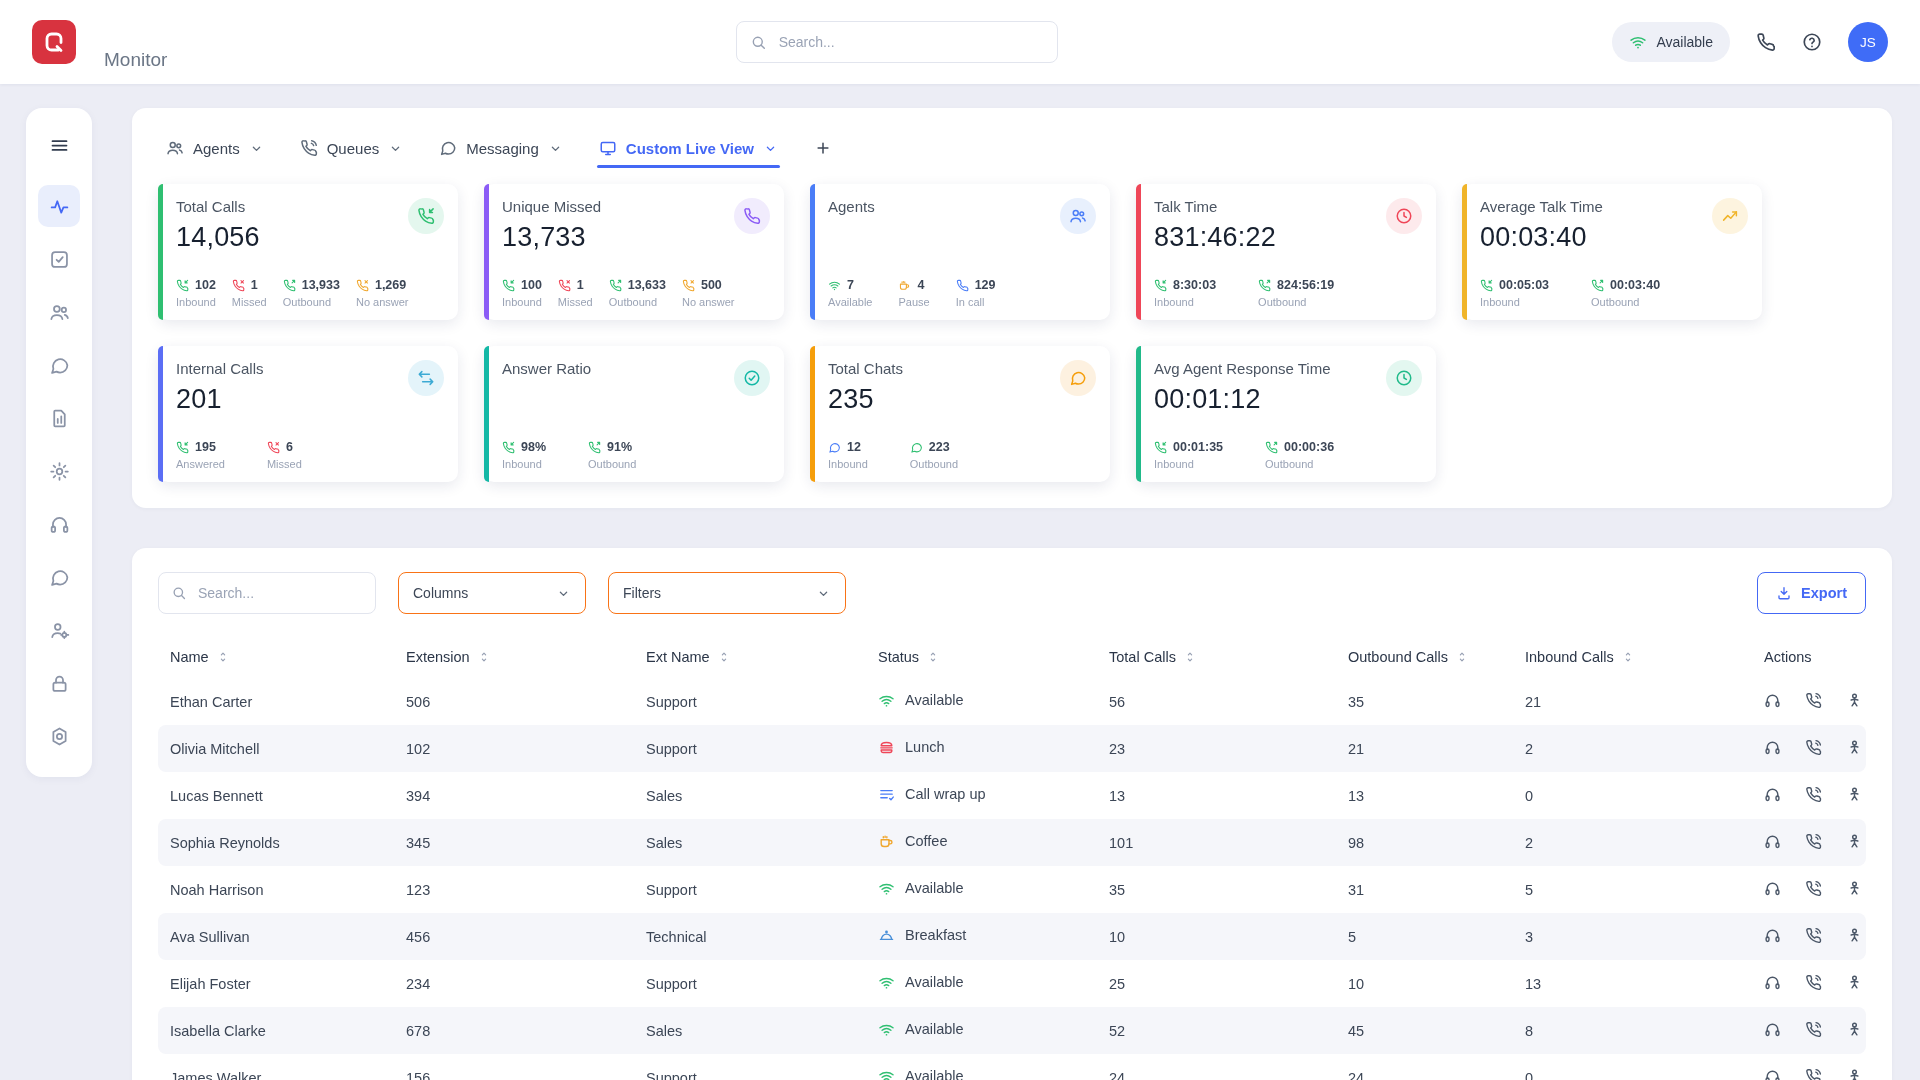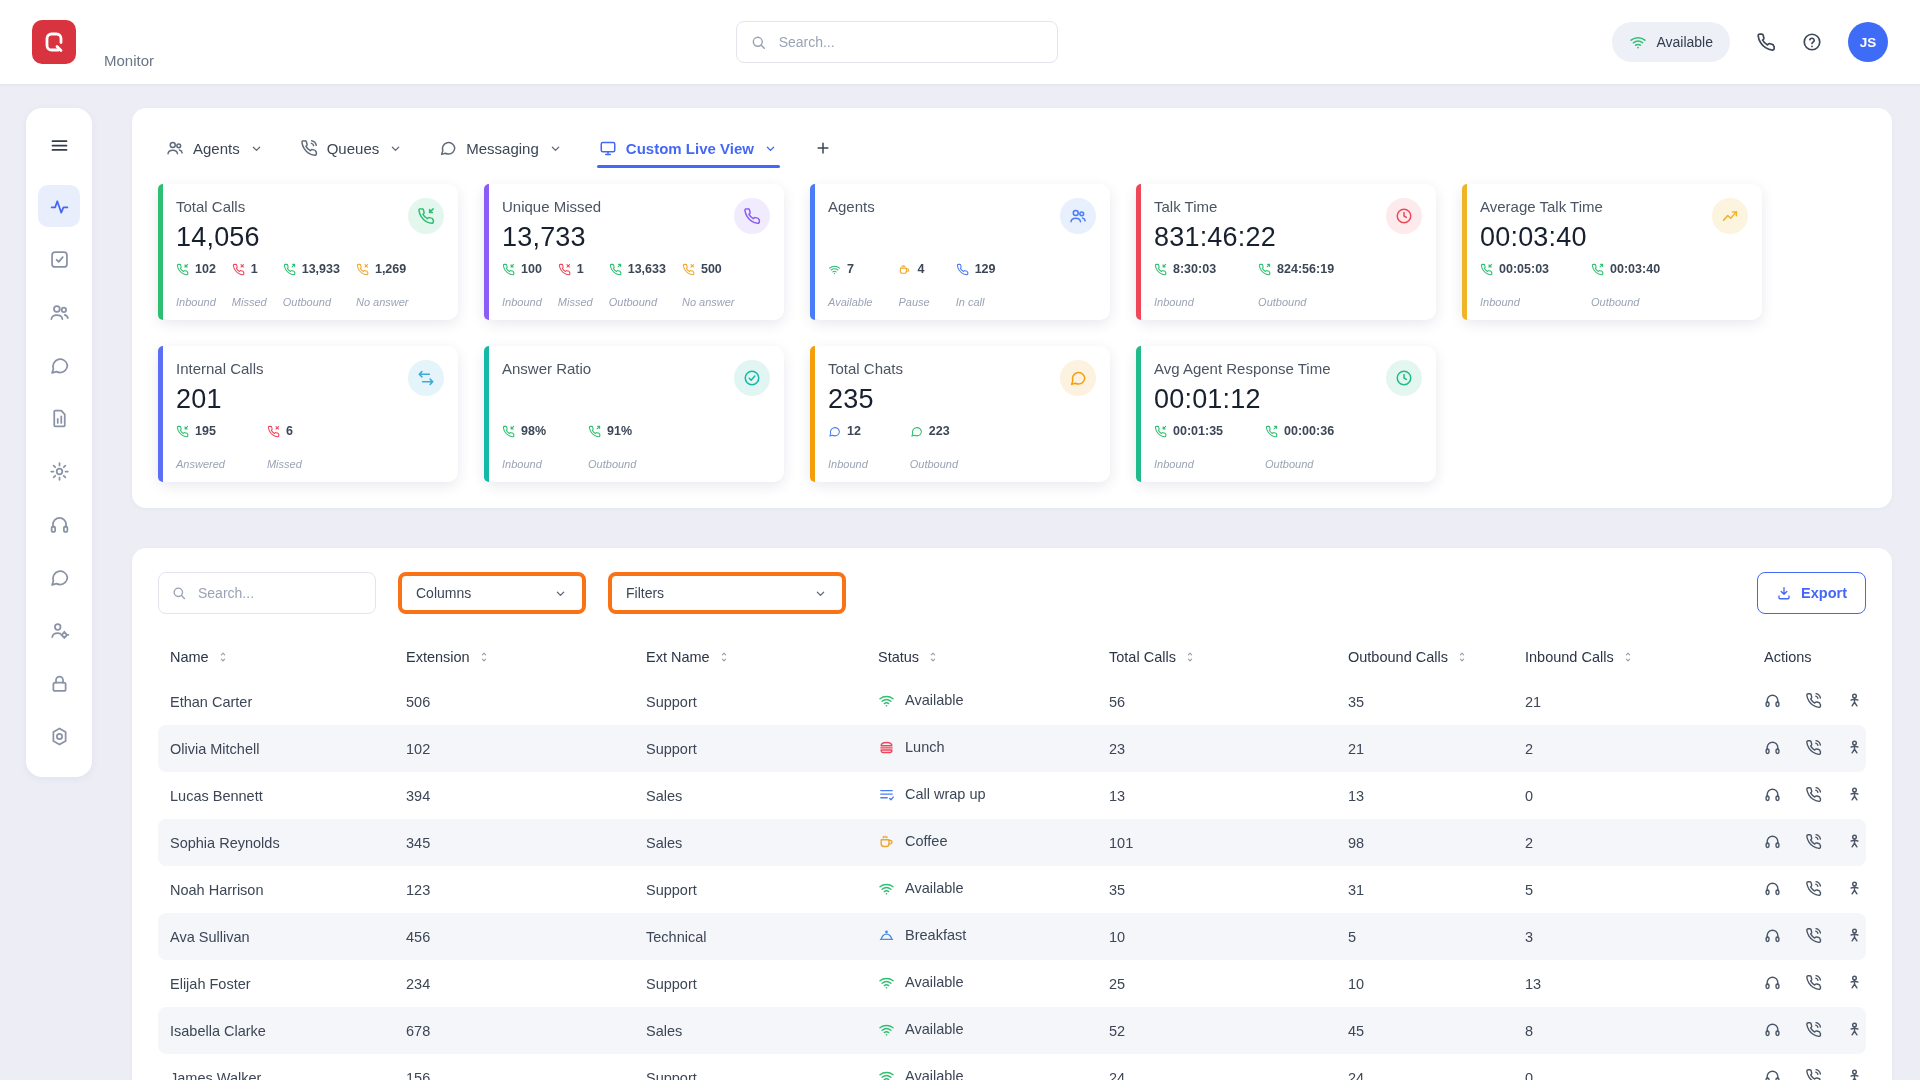--- a/index.html
+++ b/index.html
@@ -14,33 +14,33 @@
   .i13{width:13px;height:13px;} .i14{width:14px;height:14px;} .i15{width:15px;height:15px;}
   .i16{width:16px;height:16px;} .i17{width:17px;height:17px;} .i18{width:18px;height:18px;}
   .i20{width:20px;height:20px;} .i21{width:21px;height:21px;} .i22{width:24px;height:24px;}
 
   
   .header{position:absolute;top:0;left:0;right:0;height:84px;background:#fff;
     display:flex;align-items:center;padding:0 32px;box-sizing:border-box;
     box-shadow:0 1px 3px rgba(25,39,89,.06);z-index:5;}
   .logo{width:44px;height:44px;border-radius:10px;background:#d8333f;color:#fff;
     display:flex;align-items:center;justify-content:center;cursor:pointer;}
-  .app-name{margin-left:28px;font-size:15px;color:#6b7686;margin-top:36px;}
+  .app-name{margin-left:28px;font-size:19px;color:#6b7686;margin-top:36px;}
   .header-search{position:absolute;left:46.7%;transform:translateX(-50%);
     width:322px;height:42px;border:1px solid #e2e5ee;border-radius:8px;background:#fff;
     display:flex;align-items:center;gap:10px;padding:0 13px;box-sizing:border-box;color:#98a1b3;}
   .header-search input{border:none;outline:none;flex:1;font-size:14px;color:#4b5563;background:transparent;font-family:inherit;}
   .header-search input::placeholder{color:#9aa3b5;}
   .header-right{margin-left:auto;display:flex;align-items:center;gap:26px;}
   .status-pill{display:flex;align-items:center;gap:9px;background:#eef0f7;border-radius:20px;
     height:40px;padding:0 17px;font-size:14px;color:#333d4e;cursor:pointer;}
   .status-pill .green{color:#2fbf71;}
   .hbtn{color:#3c4656;cursor:pointer;}
   .avatar{width:40px;height:40px;border-radius:50%;background:#3f6cf7;color:#fff;
-    display:flex;align-items:center;justify-content:center;font-size:13.5px;font-weight:700;cursor:pointer;}
+    display:flex;align-items:center;justify-content:center;font-size:13.5px;font-weight:400;cursor:pointer;}
 
   
   .sidebar{position:absolute;left:26px;top:108px;width:66px;background:#fff;border-radius:16px;
     padding:16px 0 20px;display:flex;flex-direction:column;align-items:center;gap:11px;
     box-shadow:0 2px 8px rgba(25,39,89,.05);}
   .sb-item{width:42px;height:42px;border-radius:10px;display:flex;align-items:center;justify-content:center;
     color:#8a93a6;cursor:pointer;}
   .sb-item.menu{color:#323c4f;margin-bottom:8px;}
   .sb-item.active{background:#e9eefc;color:#4468f5;}
 
@@ -68,29 +68,29 @@
     padding:14px 14px 12px 18px;box-shadow:0 4px 14px rgba(30,40,90,.10);}
   .card::before{content:"";position:absolute;left:0;top:0;bottom:0;width:5px;
     border-radius:10px 0 0 10px;background:var(--accent);}
   .card-title{font-size:15px;color:#4b5563;}
   .card-value{font-size:27px;font-weight:400;color:#17202f;margin-top:7px;letter-spacing:.2px;}
   .card-icon{position:absolute;top:14px;right:14px;width:36px;height:36px;border-radius:50%;
     display:flex;align-items:center;justify-content:center;}
   .card-stats{position:absolute;left:18px;right:10px;bottom:12px;display:flex;}
   .card-stats.n2{gap:42px;} .card-stats.n3{gap:26px;} .card-stats.n4{gap:16px;}
   .stat .v{display:flex;align-items:center;gap:6px;font-size:12.5px;font-weight:700;color:#3c4656;white-space:nowrap;}
-  .stat .l{font-size:11px;color:#9aa3b5;margin-top:20px;white-space:nowrap;font-style:italic;}
+  .stat .l{font-size:11px;color:#9aa3b5;margin-top:4px;white-space:nowrap;}
 
   
   .toolbar{display:flex;align-items:center;gap:22px;}
   .tb-search{width:218px;height:42px;border:1px solid #e2e5ee;border-radius:8px;background:#fff;
     display:flex;align-items:center;gap:9px;padding:0 12px;box-sizing:border-box;color:#98a1b3;}
   .tb-search input{border:none;outline:none;flex:1;font-size:14px;color:#4b5563;background:transparent;font-family:inherit;min-width:0;}
   .tb-search input::placeholder{color:#9aa3b5;}
-  .tb-select{height:42px;border:4px solid #f97316;border-radius:8px;background:#fff;cursor:pointer;
+  .tb-select{height:42px;border:1px solid #f97316;border-radius:8px;background:#fff;cursor:pointer;
     display:flex;align-items:center;justify-content:space-between;padding:0 14px;box-sizing:border-box;
     font-size:14px;color:#3c4656;}
   .tb-select .chev{color:#5f6b7a;}
   .tb-select.c{width:188px;} .tb-select.f{width:238px;}
   .export-btn{margin-left:auto;display:flex;align-items:center;gap:9px;height:42px;padding:0 18px;
     border:1.5px solid #4468f5;border-radius:8px;background:#fff;color:#4468f5;
     font-size:14.5px;font-weight:600;cursor:pointer;font-family:inherit;}
 
   
   table.grid{width:100%;border-collapse:collapse;table-layout:fixed;margin-top:22px;}

